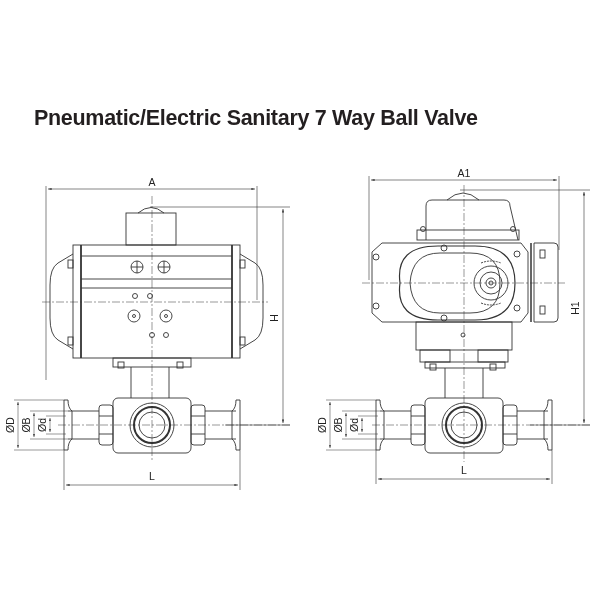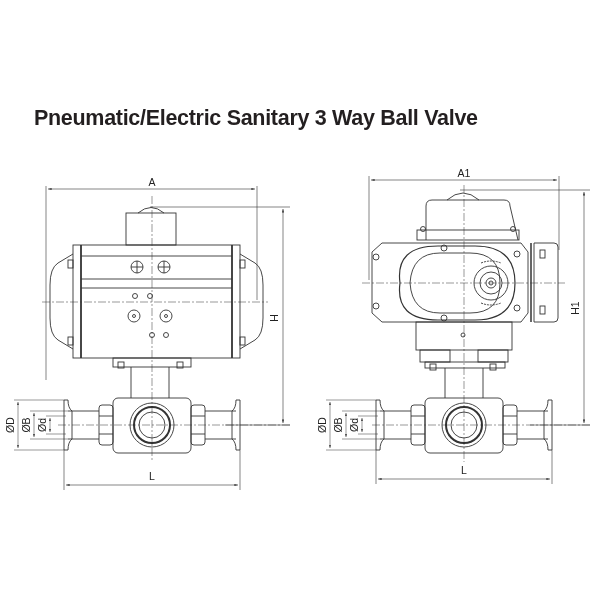--- a/index.html
+++ b/index.html
@@ -4,21 +4,21 @@
 <style>
   html, body { margin:0; padding:0; background:#ffffff; }
   body { width:600px; height:600px; position:relative; overflow:hidden; font-family:"Liberation Sans", sans-serif; }
   .title { position:absolute; left:34px; top:106px; font-family:"Liberation Sans", sans-serif; font-weight:bold; font-size:21.5px; color:#231f20; letter-spacing:-0.3px; white-space:nowrap; }
   svg { position:absolute; left:0; top:0; }
   .lbl { font-family:"Liberation Sans", sans-serif; font-size:10.5px; fill:#222; }
 </style>
 </head>
 <body>
 
-<div class="title">Pneumatic/Electric Sanitary 3 Way Ball Valve</div>
+<div class="title">Pneumatic/Electric Sanitary 7 Way Ball Valve</div>
 
 <svg width="600" height="600" viewBox="0 0 600 600">
   <defs>
     <marker id="arr" viewBox="0 0 10 10" refX="10" refY="5" markerWidth="6" markerHeight="6" orient="auto-start-reverse">
       <path d="M0,2 L10,5 L0,8 z" fill="#333"></path>
     </marker>
   </defs>
   <g stroke="#333" stroke-width="0.9" fill="none">
 
   <g>

